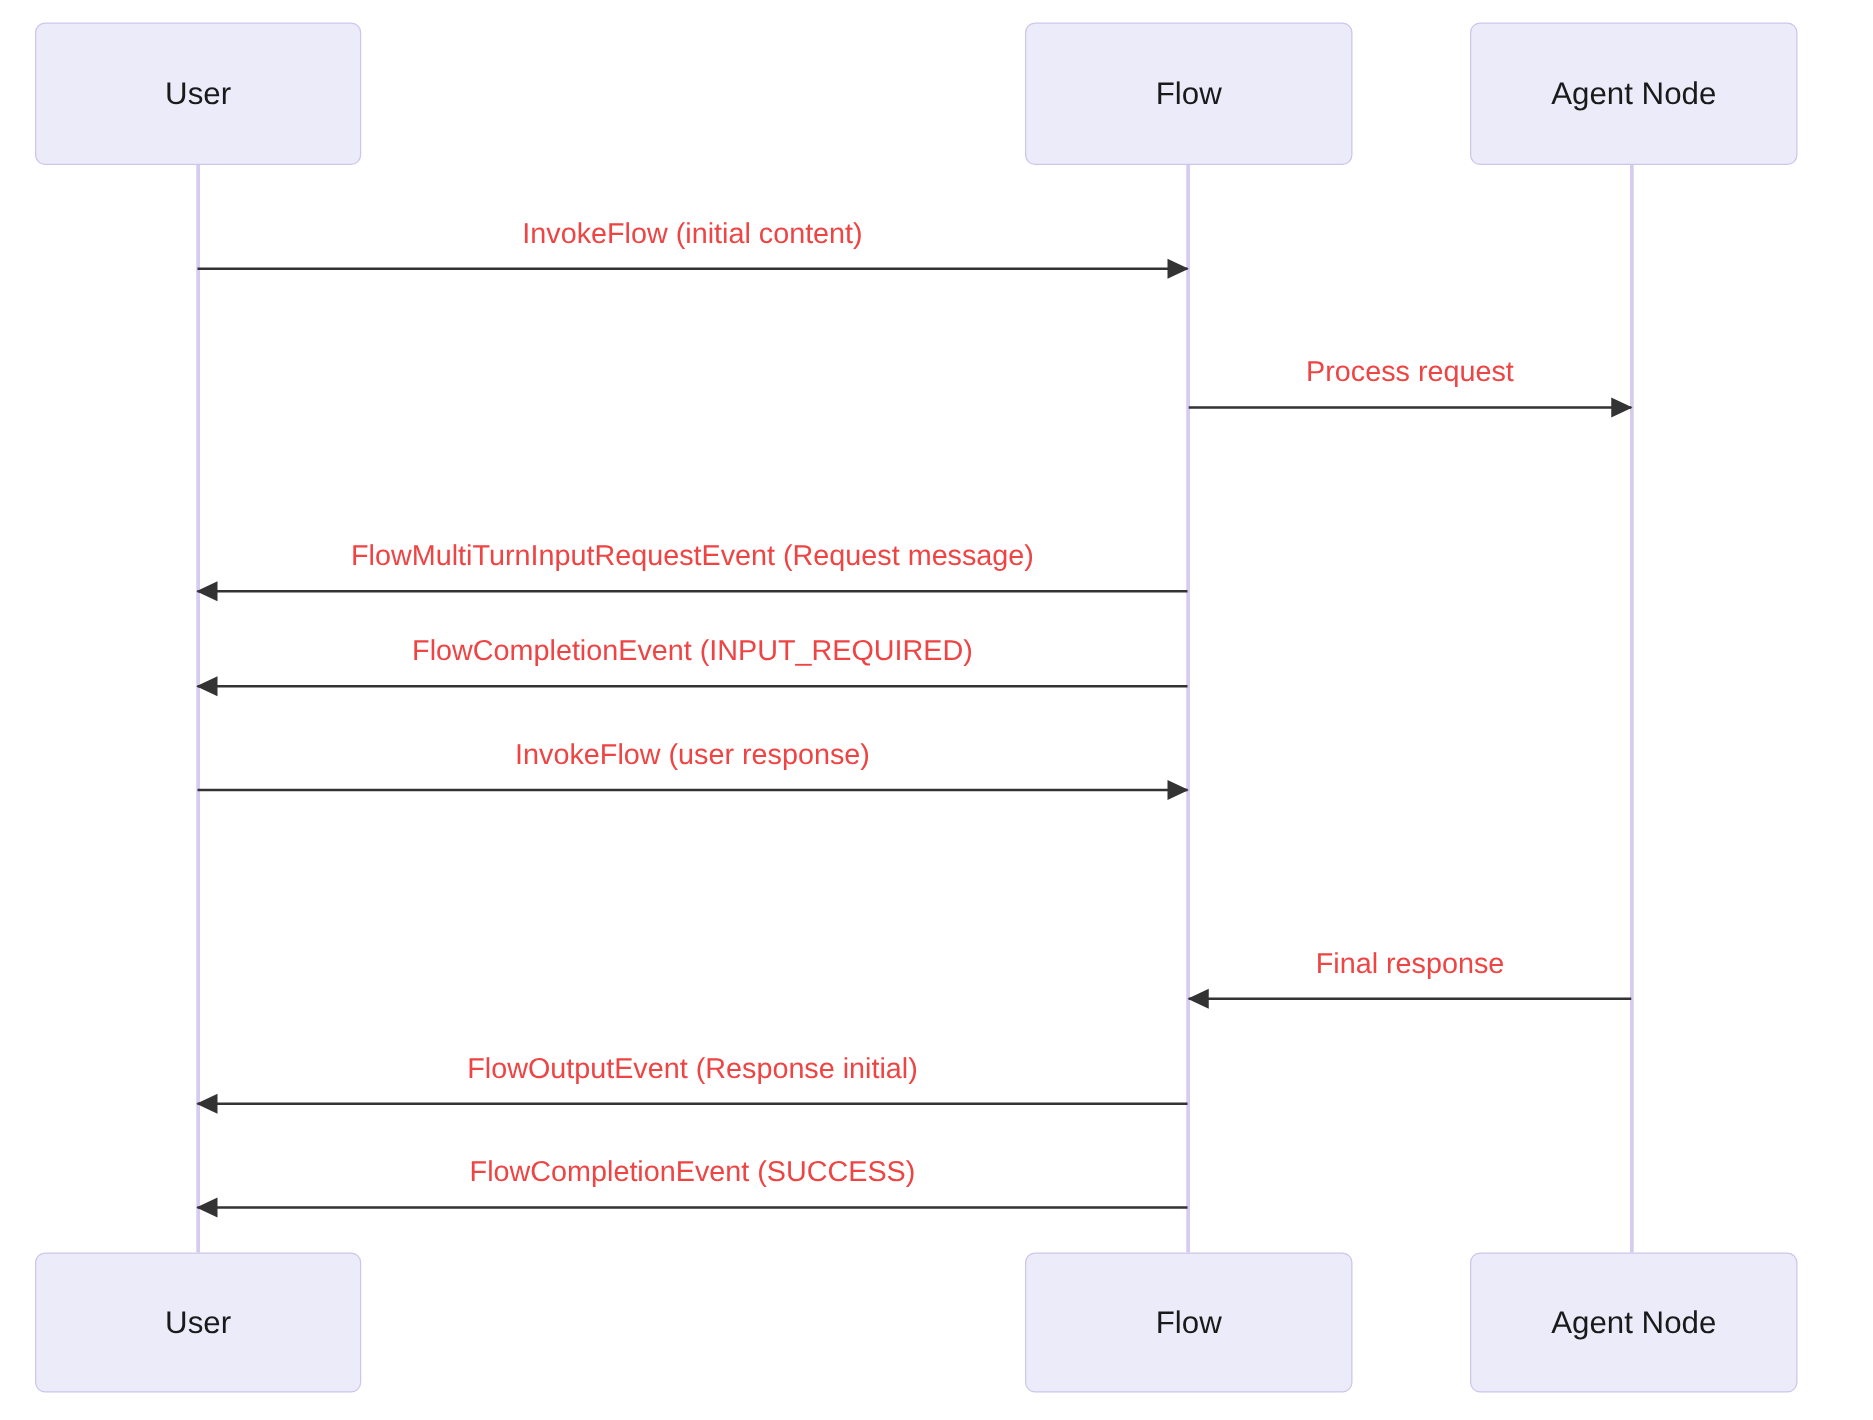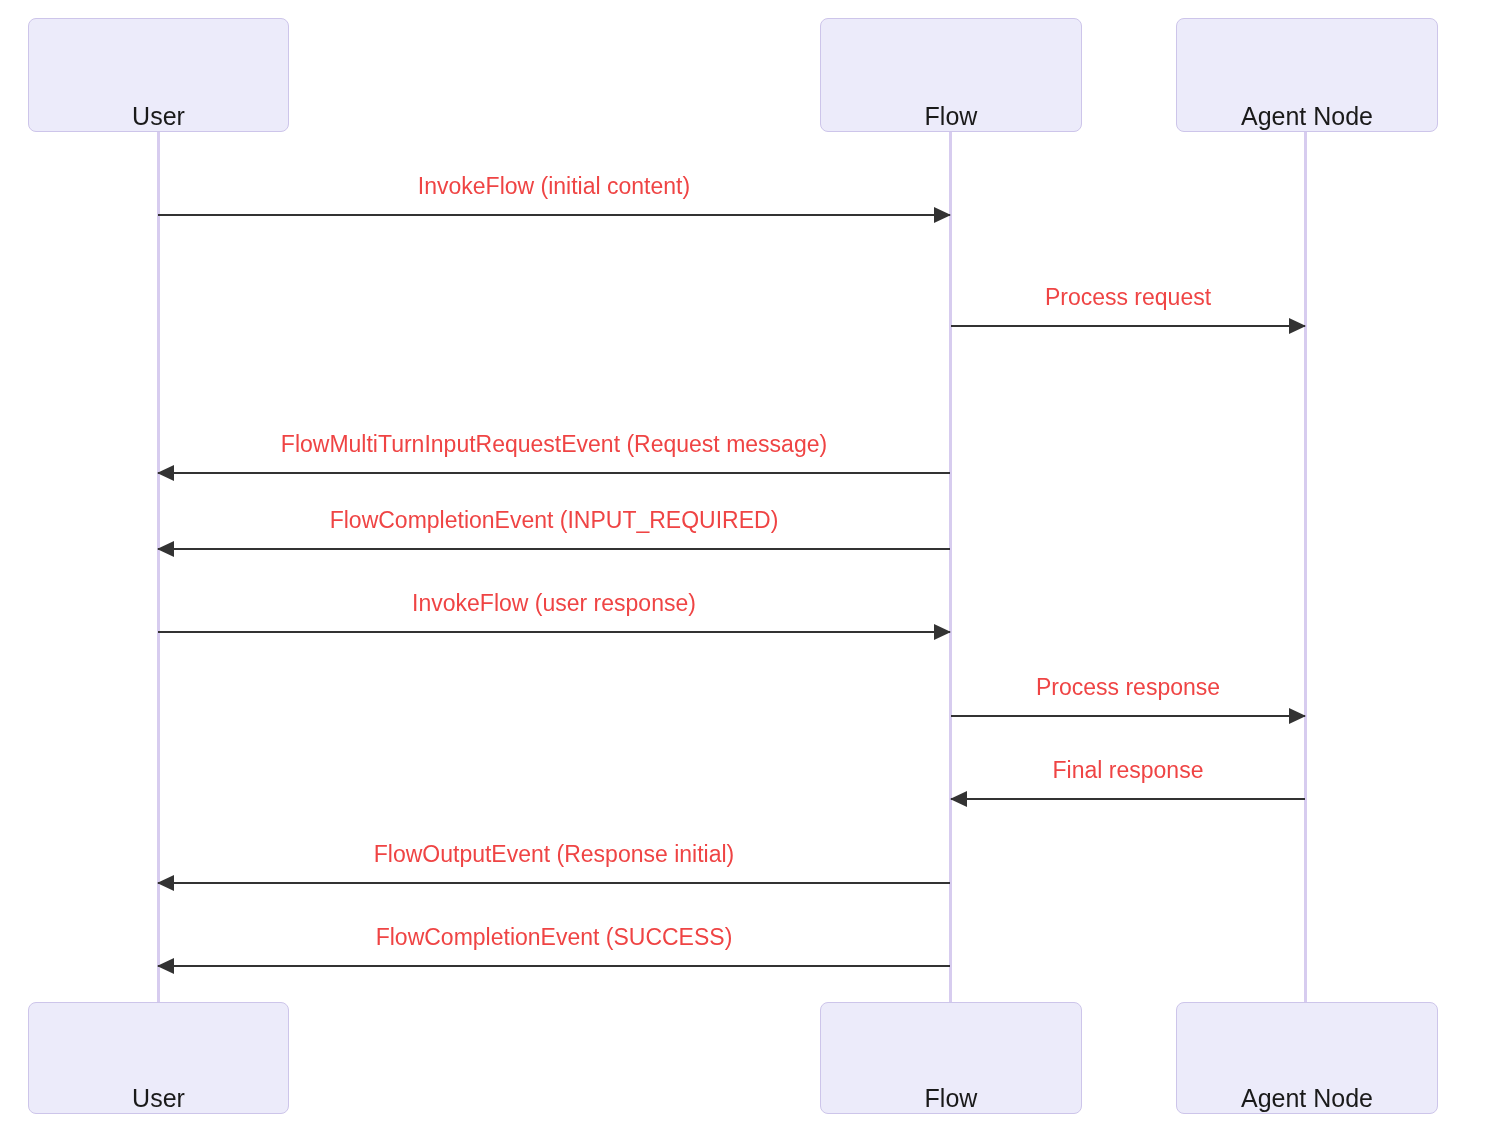--- a/index.html
+++ b/index.html
@@ -19,21 +19,21 @@
     background: #d7ccef;
   }
   .actor-box {
     position: absolute;
     width: 262px;
     height: 114px;
     background: #ecebfa;
     border: 1.5px solid #cdc5ea;
     border-radius: 8px;
     display: flex;
-    align-items: flex-end;
+    align-items: center;
     justify-content: center;
     font-size: 25px;
     color: #1a1a1a;
     box-sizing: border-box;
   }
   .actor-box.bottom { height: 112px; top: 1002px; }
   .message { position: absolute; height: 46px; }
   .msg-label {
     position: absolute;
     bottom: 16px;
@@ -127,24 +127,20 @@
   <div class="message left span-user-flow" style="top:504px;">
     <div class="msg-label">FlowCompletionEvent (INPUT_REQUIRED)</div>
     <div class="msg-line"></div>
   </div>
 
   <div class="message right span-user-flow" style="top:587px;">
     <div class="msg-label">InvokeFlow (user response)</div>
     <div class="msg-line"></div>
   </div>
 
-  <div class="message right span-flow-agent" style="top:671px;">
-    <div class="msg-label">Process response</div>
-    <div class="msg-line"></div>
-  </div>
 
   <div class="message left span-flow-agent" style="top:754px;">
     <div class="msg-label">Final response</div>
     <div class="msg-line"></div>
   </div>
 
   <div class="message left span-user-flow" style="top:838px;">
     <div class="msg-label">FlowOutputEvent (Response initial)</div>
     <div class="msg-line"></div>
   </div>

